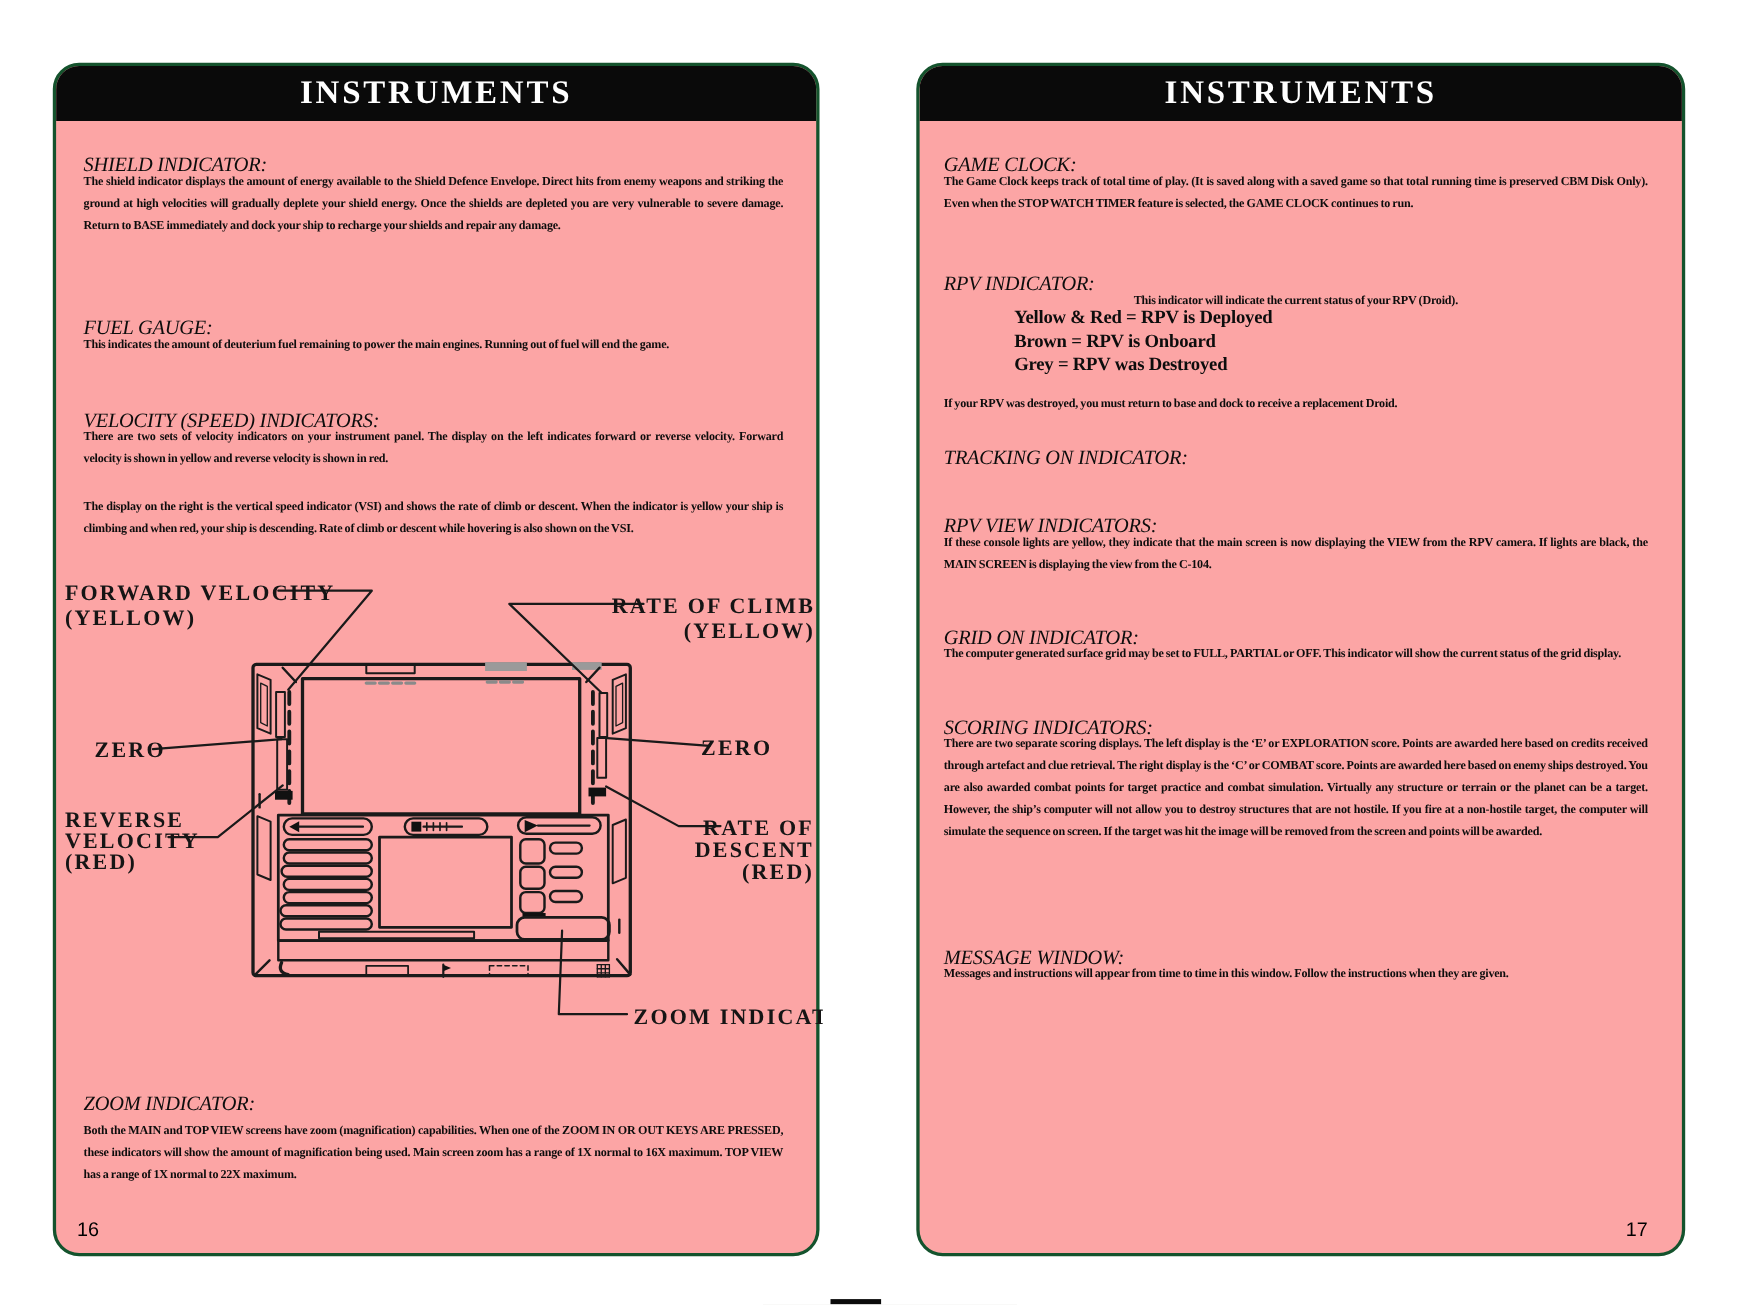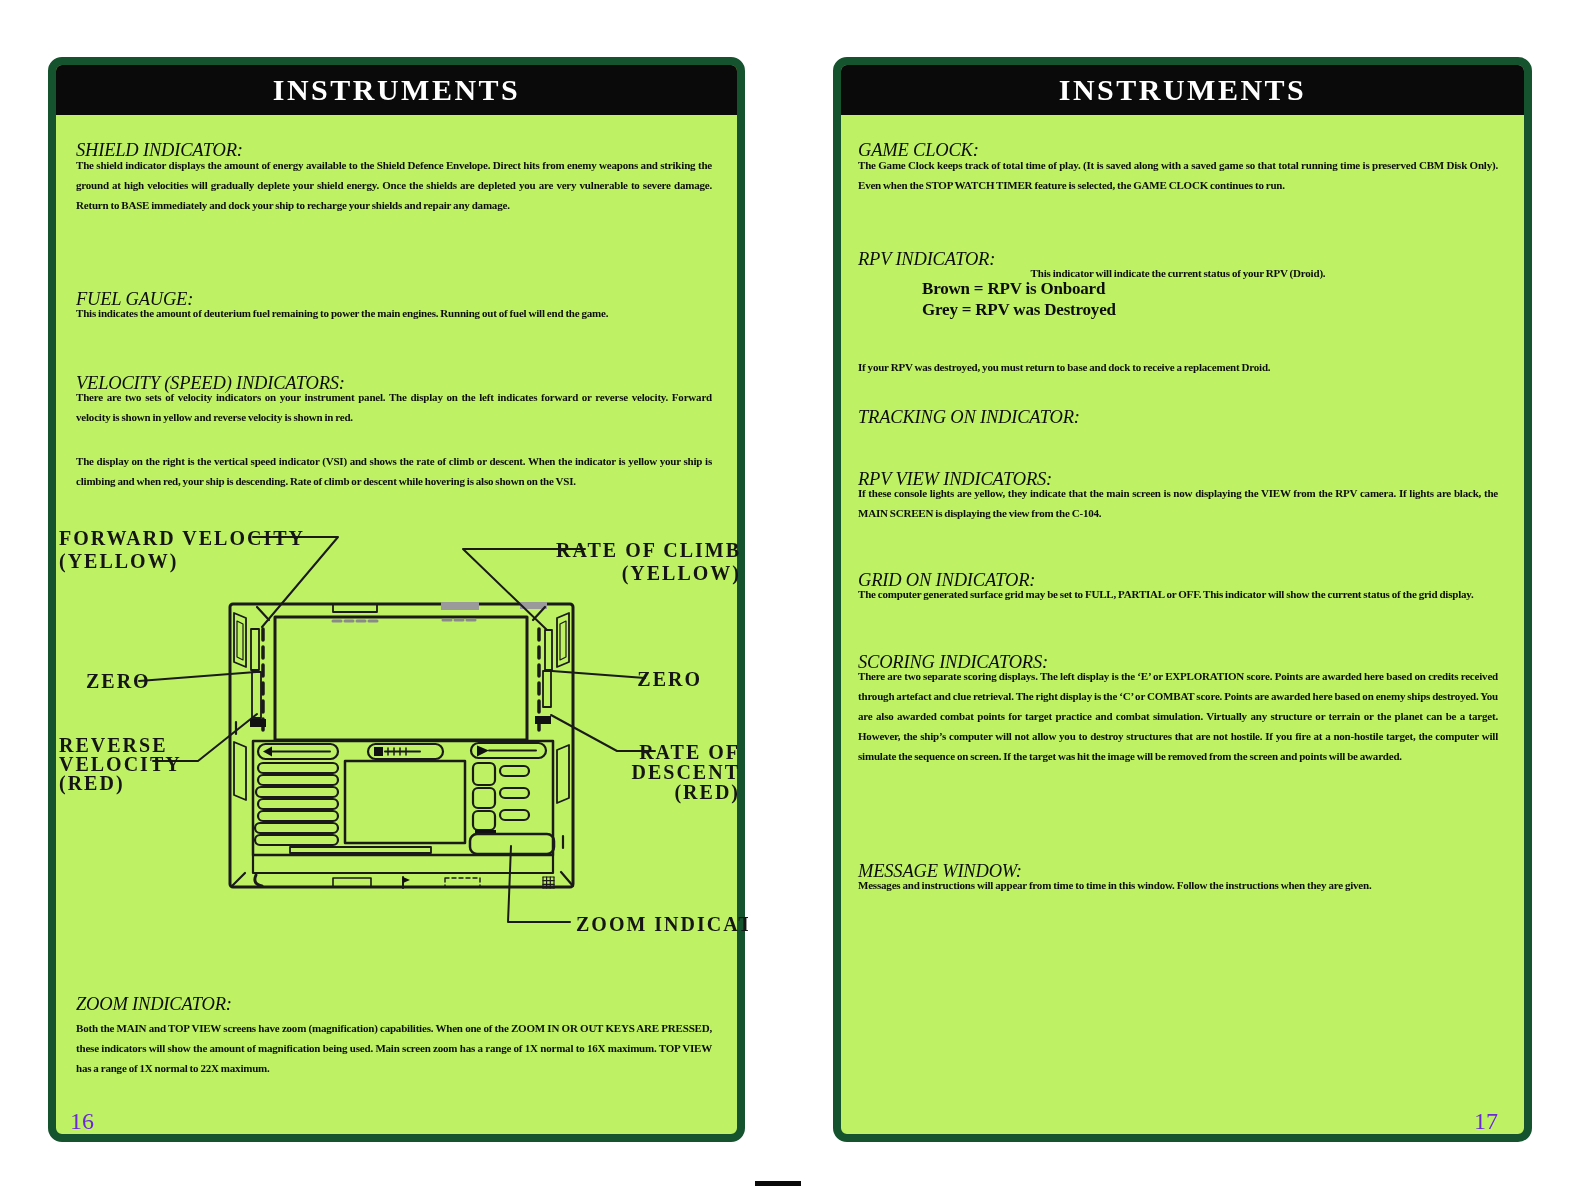--- a/index.html
+++ b/index.html
@@ -1,28 +1,28 @@
 <!DOCTYPE html>
 <html><head>
 <meta charset="utf-8">
 <style>
   html,body{margin:0;padding:0;background:#f5f5f3;}
   .canvas{position:relative;width:1580px;height:1186px;background:#ffffff;overflow:hidden;
           font-family:"Liberation Serif",serif;color:#0d0d0d;}
-  .panel{position:absolute;background:#bef264;border:8px solid #14532d;border-radius:14px;
+  .panel{position:absolute;background:#fca5a5;border:3px solid #14532d;border-radius:24px;
          box-sizing:border-box;overflow:hidden;}
   .band{height:50px;background:#0a0a0a;display:flex;align-items:center;justify-content:center;}
   .band span{color:#fff;font-weight:700;font-size:30px;letter-spacing:2.5px;
              font-family:"Liberation Serif",serif;}
   .head{position:absolute;font-style:italic;font-weight:400;font-size:18.5px;
         letter-spacing:-0.2px;white-space:nowrap;}
   .body{position:absolute;font-weight:700;font-size:11px;line-height:20px;text-align:justify;
         letter-spacing:-0.2px;word-spacing:-0.5px;}
   .legend{position:absolute;font-weight:700;font-size:17px;line-height:21px;letter-spacing:-0.2px;}
-  .pageno{position:absolute;font-family:Liberation Serif, serif;font-size:24px;color:#6d28d9;}
+  .pageno{position:absolute;font-family:Liberation Sans, sans-serif;font-size:18px;color:#000000;}
   .diagram{position:absolute;left:48px;top:513px;width:700px;height:437px;}
   .diagram text{font-family:"Liberation Serif",serif;font-size:20px;font-weight:600;
                 letter-spacing:2px;fill:#151515;}
   .bottom-mark{position:absolute;left:755px;top:1181px;width:46px;height:5px;background:#0a0a0a;}
 </style>
 </head>
 <body>
 
 <div class="canvas">
 
@@ -165,20 +165,21 @@
   <h3 class="head" style="left:76px;top:975px">ZOOM INDICATOR:</h3>
   <p class="body" style="left:76px;top:1007px;width:636px">Both the MAIN and TOP VIEW screens have zoom (magnification) capabilities. When one of the ZOOM IN OR OUT KEYS ARE PRESSED, these indicators will show the amount of magnification being used. Main screen zoom has a range of 1X normal to 16X maximum. TOP VIEW has a range of 1X normal to 22X maximum.</p>
   <div class="pageno" style="left:70px;top:1108px">16</div>
 
   <h3 class="head" style="left:858px;top:121px">GAME CLOCK:</h3>
   <p class="body" style="left:858px;top:144px;width:640px">The Game Clock keeps track of total time of play. (It is saved along with a saved game so that total running time is preserved CBM Disk Only). Even when the STOP WATCH TIMER feature is selected, the GAME CLOCK continues to run.</p>
 
   <h3 class="head" style="left:858px;top:230px">RPV INDICATOR:</h3>
   <p class="body" style="left:858px;top:252px;width:640px;text-align:center">This indicator will indicate the current status of your RPV (Droid).</p>
   <div class="legend" style="left:922px;top:278px;width:560px">
+    <div>Yellow &amp; Red = RPV is Deployed</div>
     <div>Brown = RPV is Onboard</div>
     <div>Grey = RPV was Destroyed</div>
   </div>
   <p class="body" style="left:858px;top:346px;width:640px">If your RPV was destroyed, you must return to base and dock to receive a replacement Droid.</p>
 
   <h3 class="head" style="left:858px;top:388px">TRACKING ON INDICATOR:</h3>
 
   <h3 class="head" style="left:858px;top:450px">RPV VIEW INDICATORS:</h3>
   <p class="body" style="left:858px;top:472px;width:640px">If these console lights are yellow, they indicate that the main screen is now displaying the VIEW from the RPV camera. If lights are black, the MAIN SCREEN is displaying the view from the C-104.</p>
 

